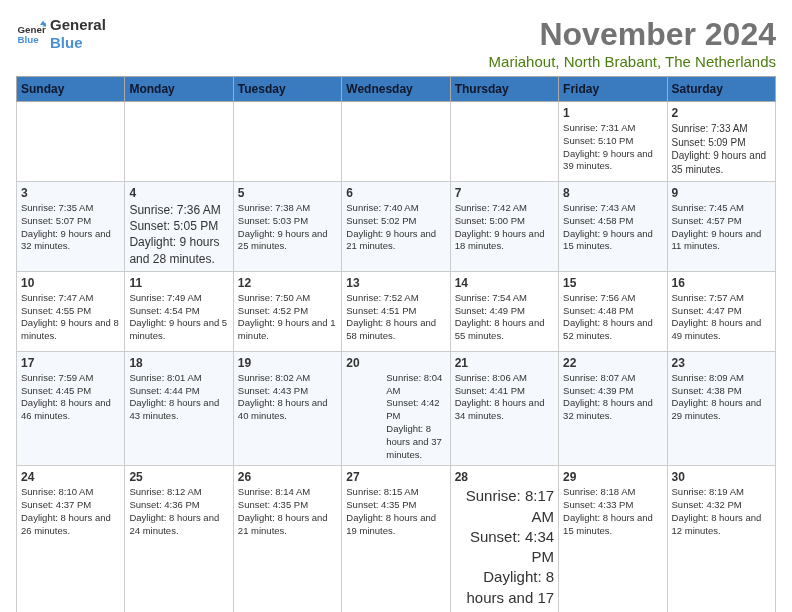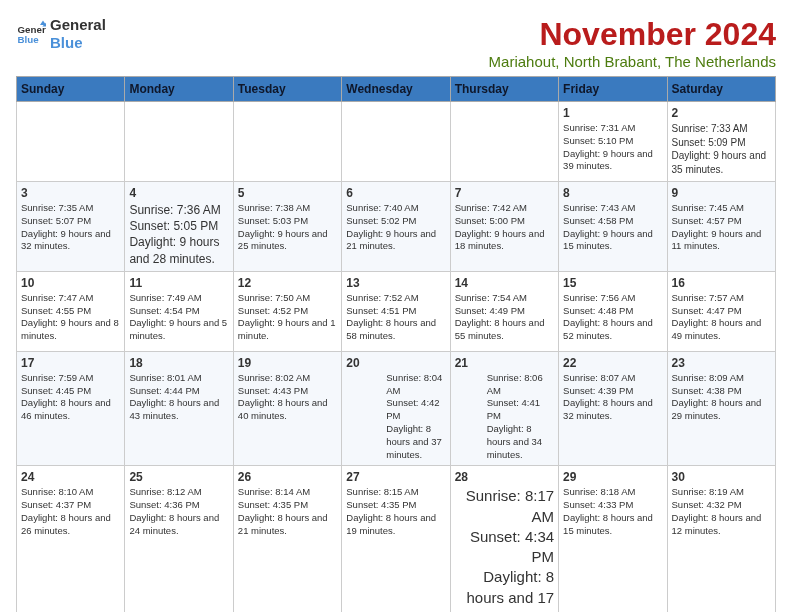--- a/index.html
+++ b/index.html
@@ -24,21 +24,21 @@
     .logo-icon {
       width: 30px;
       height: 30px;
     }
     .title-area {
       text-align: right;
     }
     .month-title {
       font-size: 32px;
       font-weight: bold;
-      color: #b91c1c;
+      color: #737373;
     }
     .location-title {
       font-size: 15px;
       color: #4d7c0f;
     }
     .calendar-table {
       width: 100%;
       border-collapse: collapse;
       margin-top: 6px;
     }
@@ -236,21 +236,21 @@
 Daylight: 8 hours and 40 minutes.</div>
         </td>
         <td>
           <span class="day-number">20</span>
           <div style="font-size: 9.5px; line-height: 1.35; white-space: pre-line; margin-left: 40px;">Sunrise: 8:04 AM
 Sunset: 4:42 PM
 Daylight: 8 hours and 37 minutes.</div>
         </td>
         <td>
           <span class="day-number">21</span>
-          <div style="font-size: 9.5px; line-height: 1.35; white-space: pre-line; margin-left: 32px;">Sunrise: 8:06 AM
+          <div style="font-size: 9.5px; line-height: 1.35; white-space: pre-line;">Sunrise: 8:06 AM
 Sunset: 4:41 PM
 Daylight: 8 hours and 34 minutes.</div>
         </td>
         <td>
           <span class="day-number">22</span>
           <div style="font-size: 9.5px; line-height: 1.35; white-space: pre-line;">Sunrise: 8:07 AM
 Sunset: 4:39 PM
 Daylight: 8 hours and 32 minutes.</div>
         </td>
         <td>

